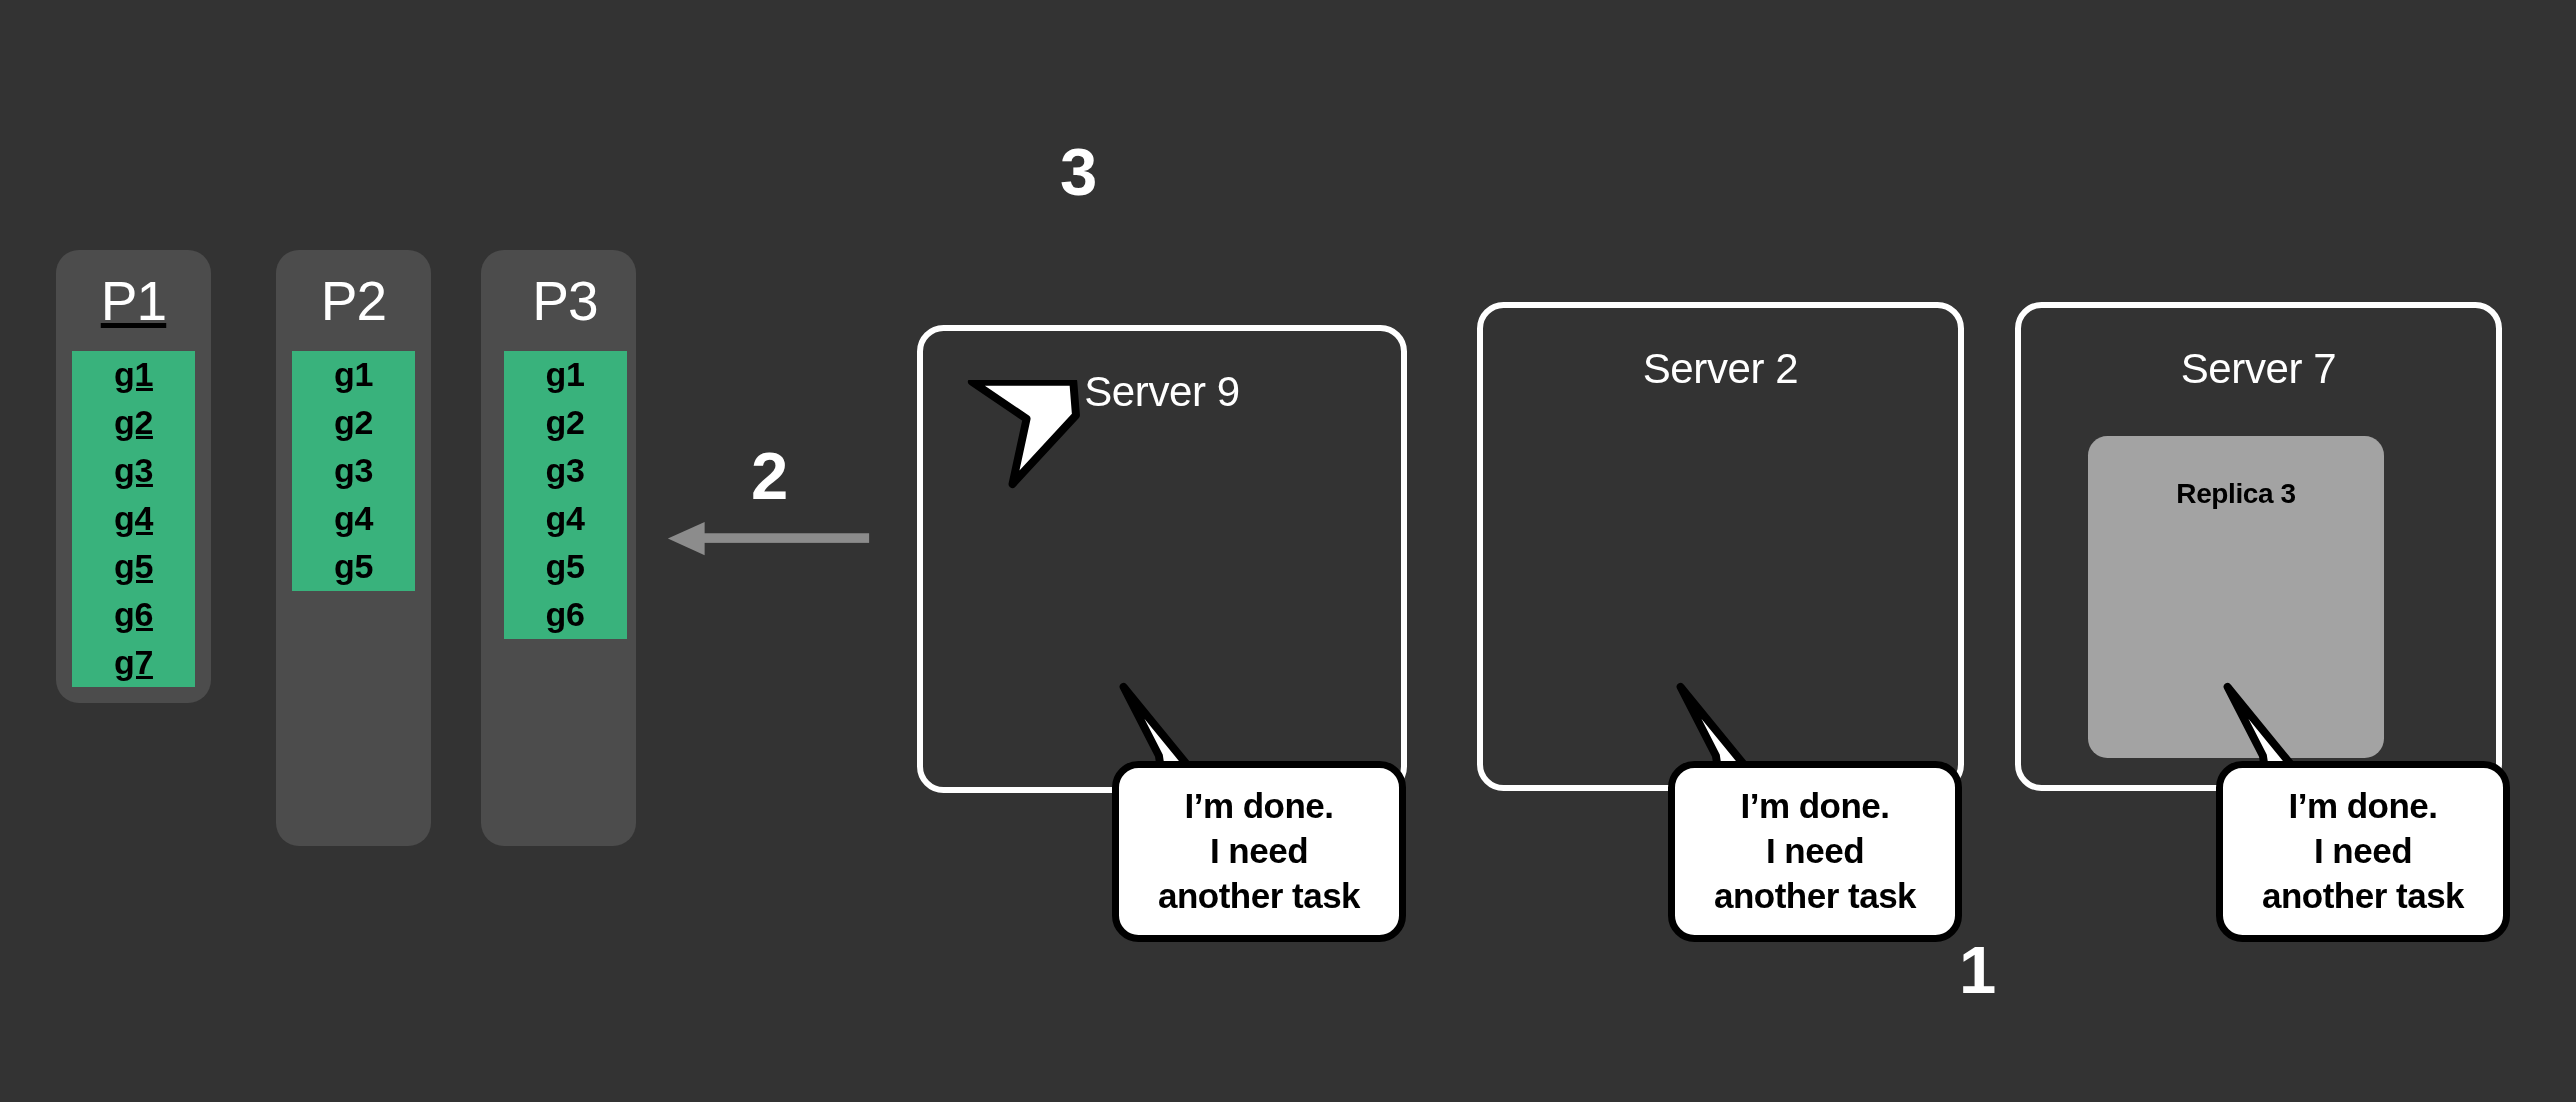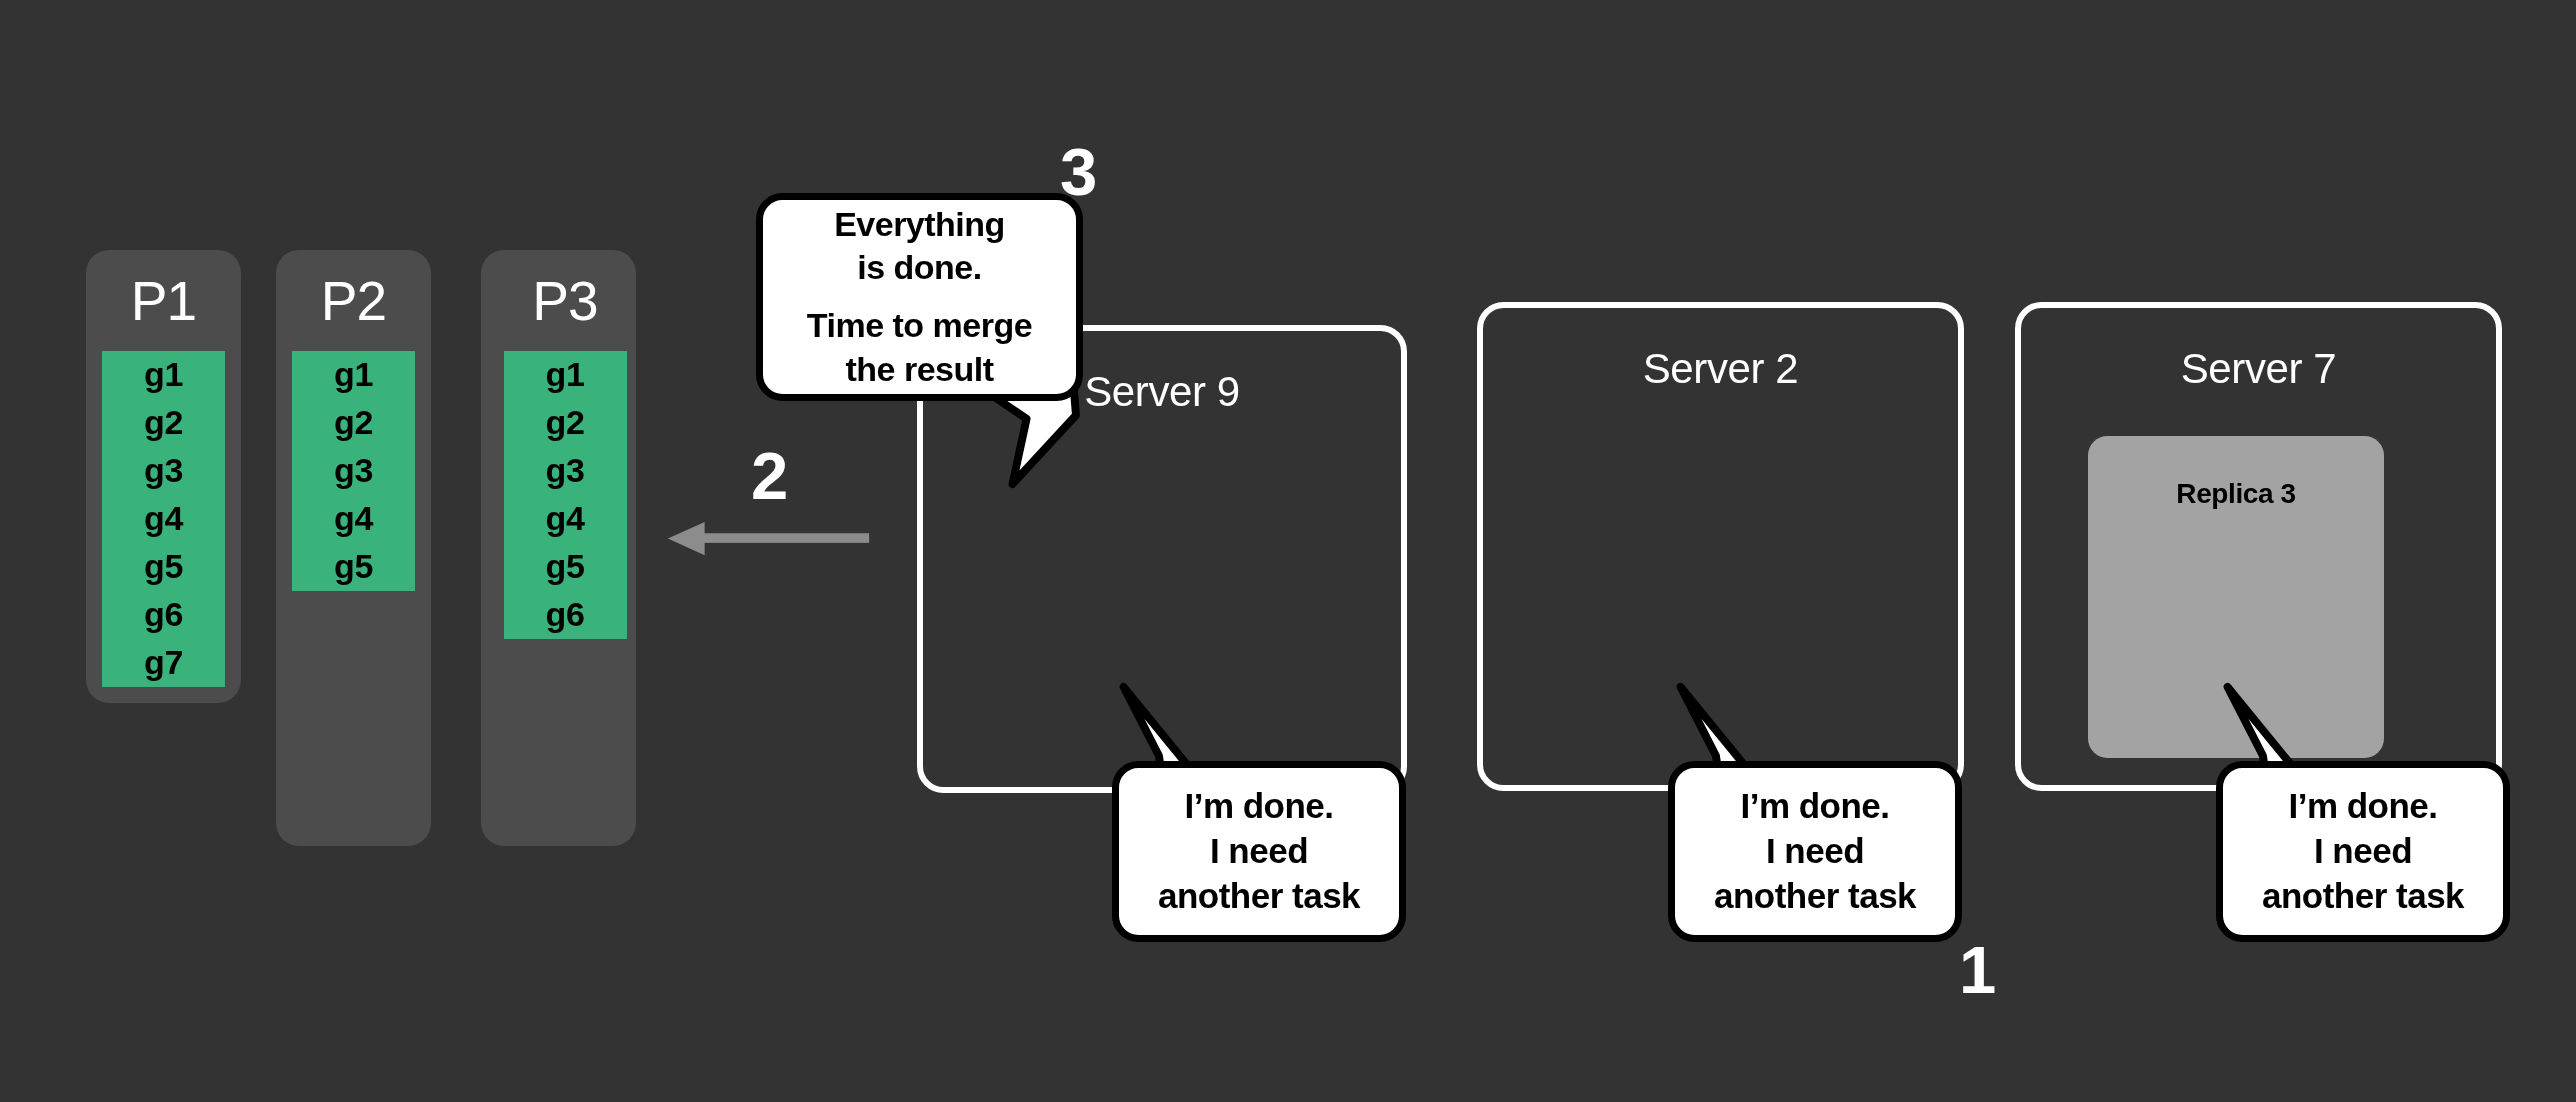--- a/index.html
+++ b/index.html
@@ -120,21 +120,21 @@
   }
 
   
   .arrow-wrap{position:absolute;}
 </style>
 </head>
 <body>
 
 <div id="stage">
 
-  <div class="partition" style="left:86px;top:250px;">
+  <div class="partition" style="left:56px;top:250px;text-decoration:underline;">
     <div class="partition-title">P1</div>
     <div class="chunk">g1</div>
     <div class="chunk">g2</div>
     <div class="chunk">g3</div>
     <div class="chunk">g4</div>
     <div class="chunk">g5</div>
     <div class="chunk">g6</div>
     <div class="chunk">g7</div>
   </div>
 
@@ -176,27 +176,20 @@
   <div class="server" style="left:2015px;top:302px;width:487px;height:489px;">
     <div class="server-title">Server 7</div>
   </div>
   <div class="replica" style="left:2088px;top:436px;width:296px;height:322px;background:#a3a3a3;">
     <div class="replica-label">Replica 3</div>
   </div>
 
   <svg class="tail" style="left:963px;top:380px;width:203px;height:119px;" width="203" height="119" viewBox="0 0 230 135">
     <path d="M 10 2 L 125 2 L 128 40 L 56 118 L 72 44 Z" fill="#ffffff" stroke="#000000" stroke-width="9" stroke-linejoin="round"></path>
   </svg>
-  <div class="bubble bubble-top" style="left:756px;top:193px;width:327px;height:208px;">
-    <div class="line">Everything</div>
-    <div class="line">is done.</div>
-    <div class="gap"></div>
-    <div class="line">Time to merge</div>
-    <div class="line">the result</div>
-  </div>
   <div class="step-number" style="left:1060px;top:133px;">3</div>
 
   <svg class="tail" style="left:1113px;top:671px;width:159px;height:159px;" width="159" height="159" viewBox="0 0 180 180">
     <path d="M 12 18 L 105 132 L 158 150 L 60 150 L 52 96 Z" fill="#ffffff" stroke="#000000" stroke-width="9" stroke-linejoin="round"></path>
   </svg>
   <div class="bubble bubble-small" style="left:1112px;top:761px;width:294px;height:181px;">
     <div class="line">I’m done.</div>
     <div class="line">I need</div>
     <div class="line">another task</div>
   </div>

